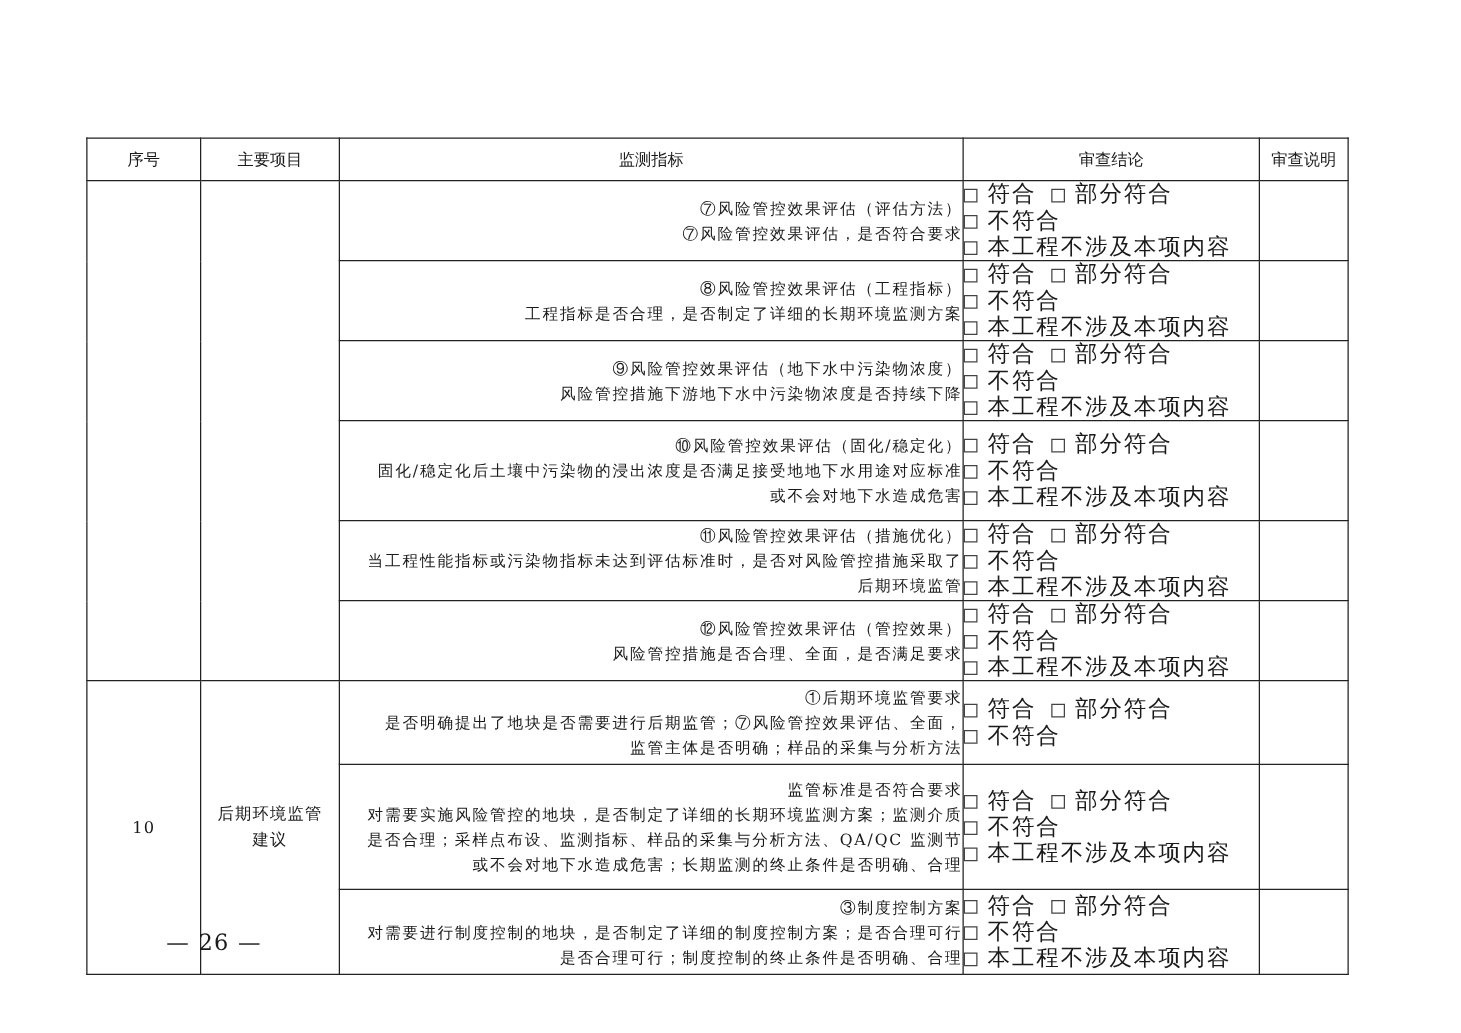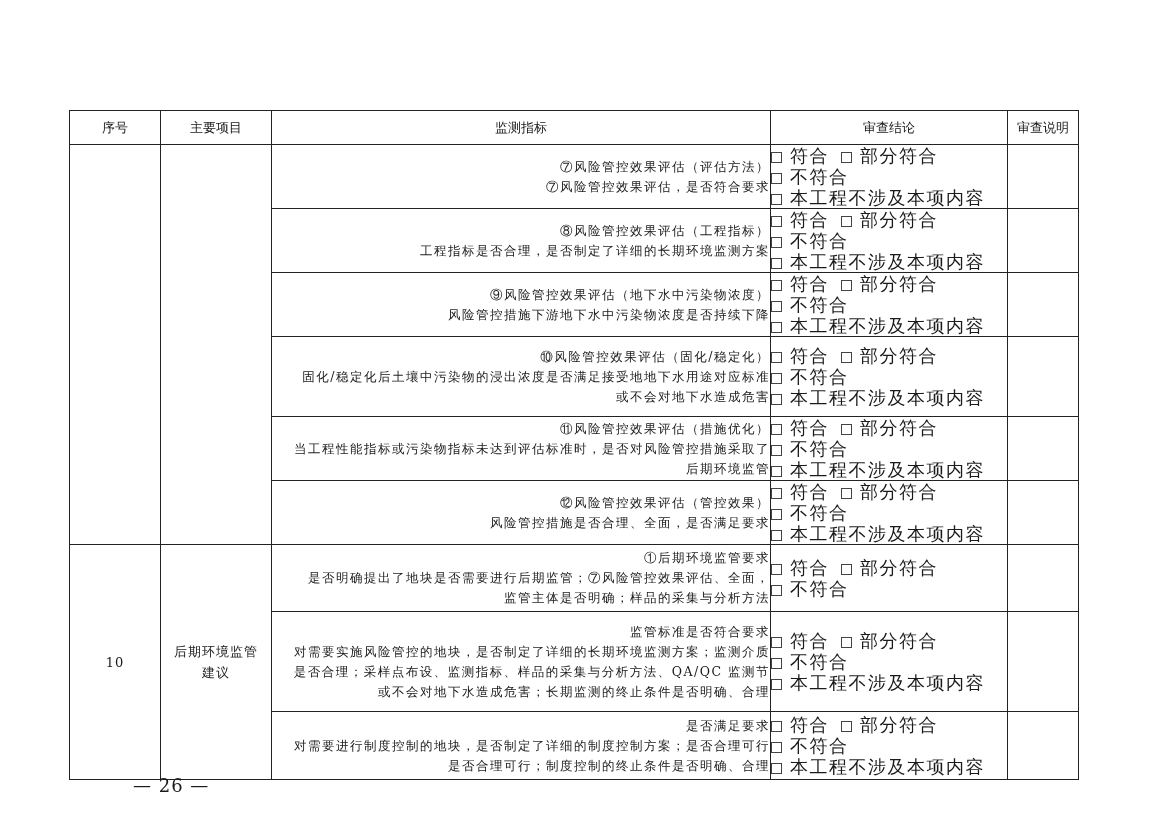--- a/index.html
+++ b/index.html
@@ -11,21 +11,21 @@
   th { font-family: "DejaVu Sans", "Liberation Sans", sans-serif; font-weight: normal;
        font-size: 13px; height: 33px; text-align: center; }
   td.content { padding: 2px 6px 2px 7px; font-size: 12.5px; line-height: 20px; letter-spacing: 1.5px; text-align: right; }
   td.content .line { display: block; white-space: nowrap; }
   td.result { padding: 2px 8px 2px 10px; font-size: 18px; line-height: 21px; letter-spacing: 1.5px; margin-left: 48px; }
   td.result .opt { white-space: nowrap; margin-right: 12px; }
   td.result .box { display: inline-block; width: 9px; height: 9px; border: 1px solid #444;
                    margin-right: 8px; vertical-align: -1px; }
   td.center { text-align: center; font-size: 13px; line-height: 21px; letter-spacing: 1px; }
   .page-no { position: absolute; left: 133px; top: 744px; font-size: 18px;
-             font-family: "DejaVu Serif", "Liberation Serif", serif; letter-spacing: 1px; margin-top: 31px; }
+             font-family: "DejaVu Serif", "Liberation Serif", serif; letter-spacing: 1px; }
 </style>
 </head>
 <body>
 
 <table class="review">
   <colgroup>
     <col style="width:91px">
       <col style="width:111px">
       <col style="width:499px">
       <col style="width:237px">
@@ -137,21 +137,21 @@
         <span class="line">或不会对地下水造成危害；长期监测的终止条件是否明确、合理</span>
       </td>
       <td class="result">
         <div><span class="opt"><span class="box"></span><span>符合</span></span><span class="opt"><span class="box"></span><span>部分符合</span></span><span class="opt"><span class="box"></span><span>不符合</span></span></div>
         <div><span class="opt"><span class="box"></span><span>本工程不涉及本项内容</span></span></div>
       </td>
       <td></td>
     </tr>
     <tr style="height:68px">
       <td class="content">
-        <span class="line">是否满足要求</span>
+        <span class="line">③制度控制方案</span>
         <span class="line">对需要进行制度控制的地块，是否制定了详细的制度控制方案；是否合理可行</span>
         <span class="line">是否合理可行；制度控制的终止条件是否明确、合理</span>
       </td>
       <td class="result">
         <div><span class="opt"><span class="box"></span><span>符合</span></span><span class="opt"><span class="box"></span><span>部分符合</span></span><span class="opt"><span class="box"></span><span>不符合</span></span></div>
         <div><span class="opt"><span class="box"></span><span>本工程不涉及本项内容</span></span></div>
       </td>
       <td></td>
     </tr>
   </tbody>

